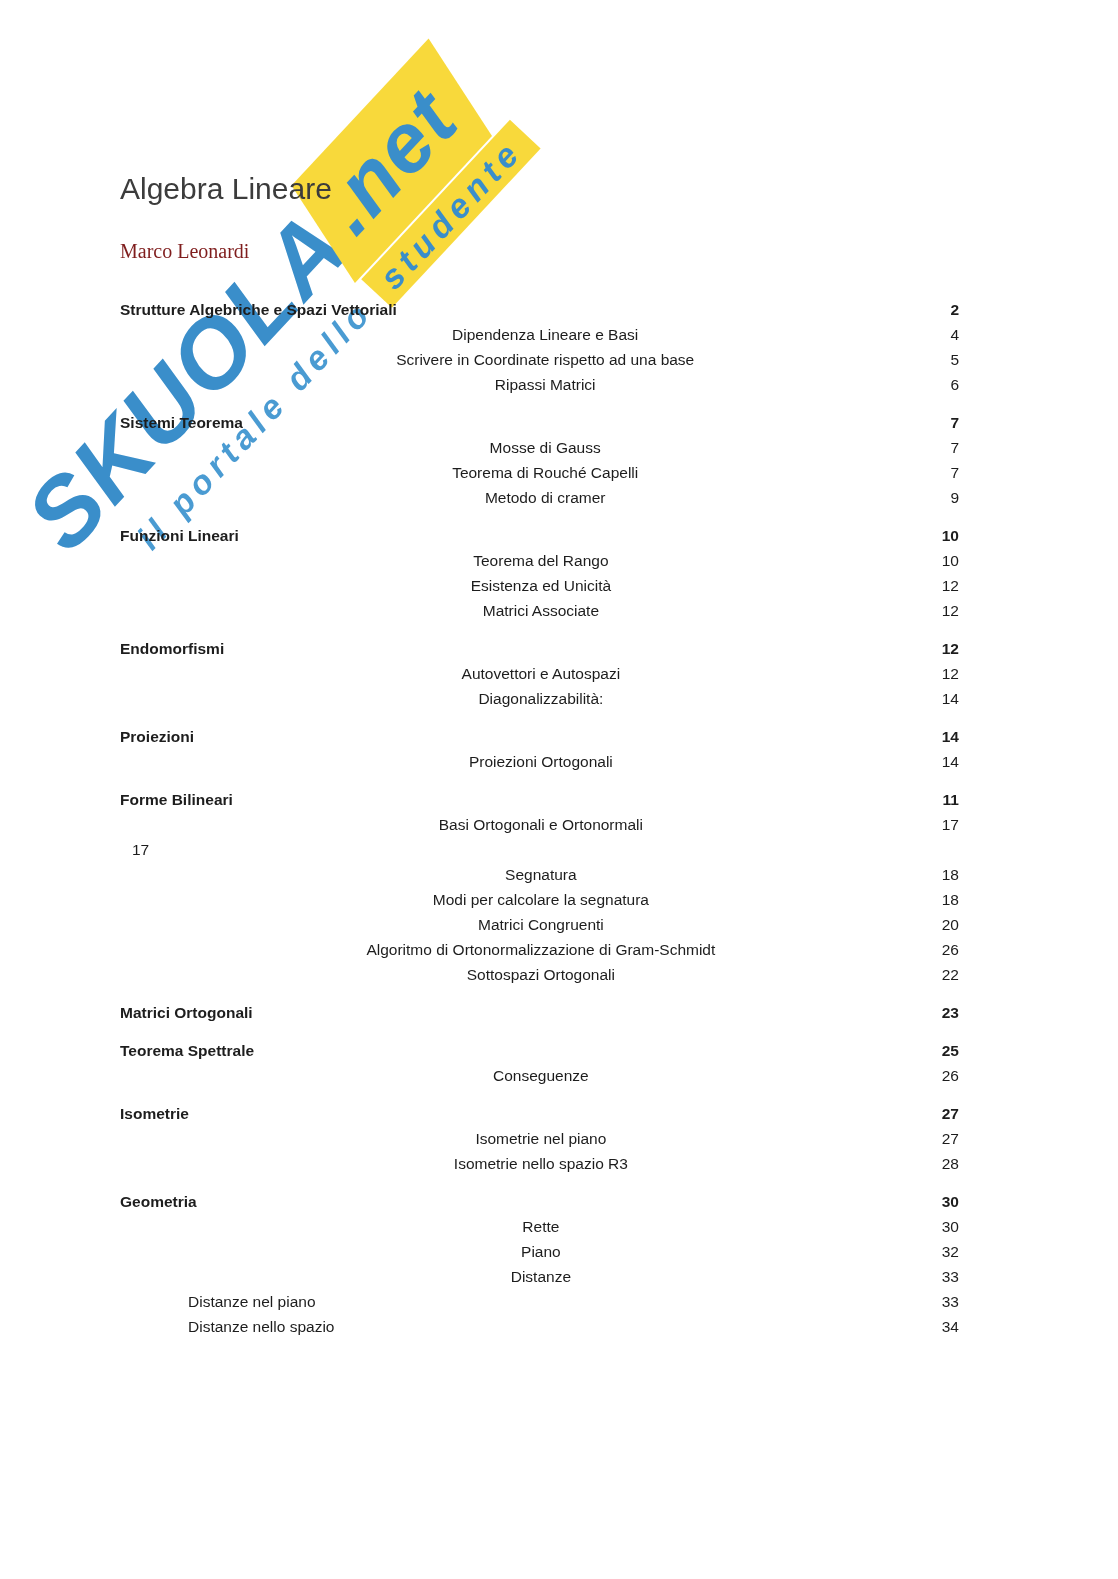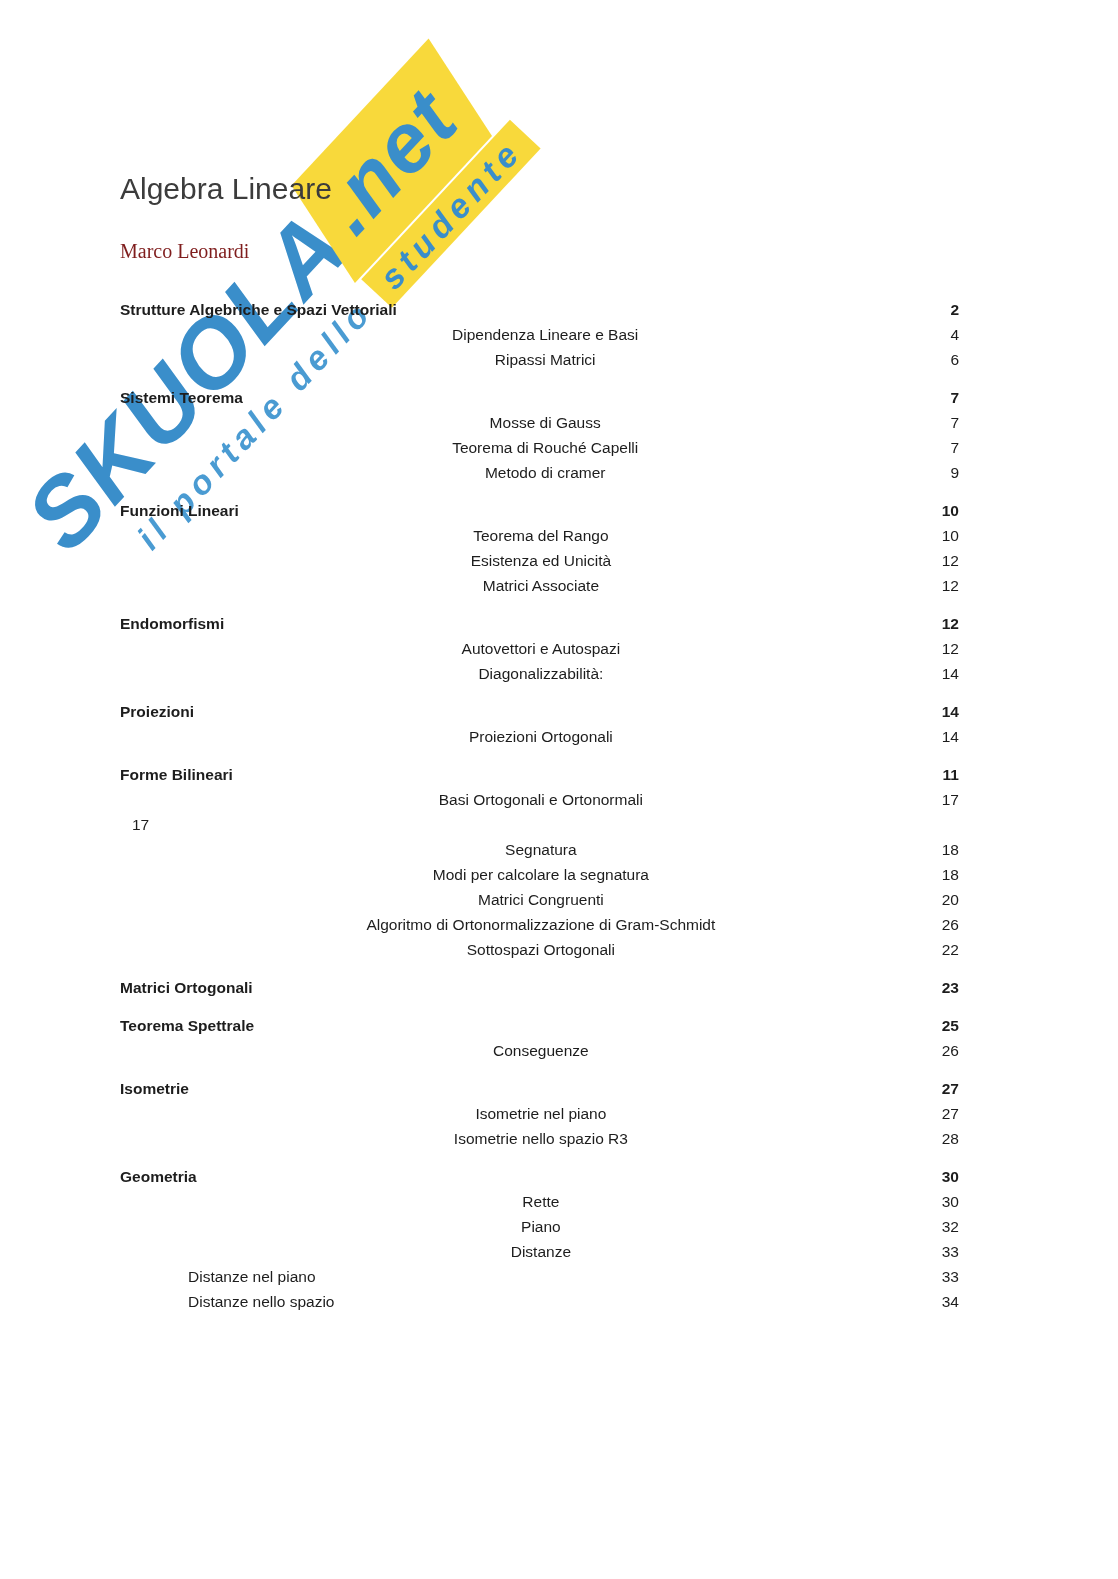--- a/index.html
+++ b/index.html
@@ -130,20 +130,24 @@
         <div class="toc-group">
           <div class="toc-row level-0">
             <span class="toc-label">Strutture Algebriche e Spazi Vettoriali</span>
             <span class="toc-page">2</span>
           </div>
           <div class="toc-row level-1">
             <span class="toc-label">Dipendenza Lineare e Basi</span>
             <span class="toc-page">4</span>
           </div>
           <div class="toc-row level-1">
+            <span class="toc-label">Scrivere in Coordinate rispetto ad una base</span>
+            <span class="toc-page">5</span>
+          </div>
+          <div class="toc-row level-1">
             <span class="toc-label">Ripassi Matrici</span>
             <span class="toc-page">6</span>
           </div>
         </div>
         <div class="toc-group">
           <div class="toc-row level-0">
             <span class="toc-label">Sistemi Teorema</span>
             <span class="toc-page">7</span>
           </div>
           <div class="toc-row level-1">

